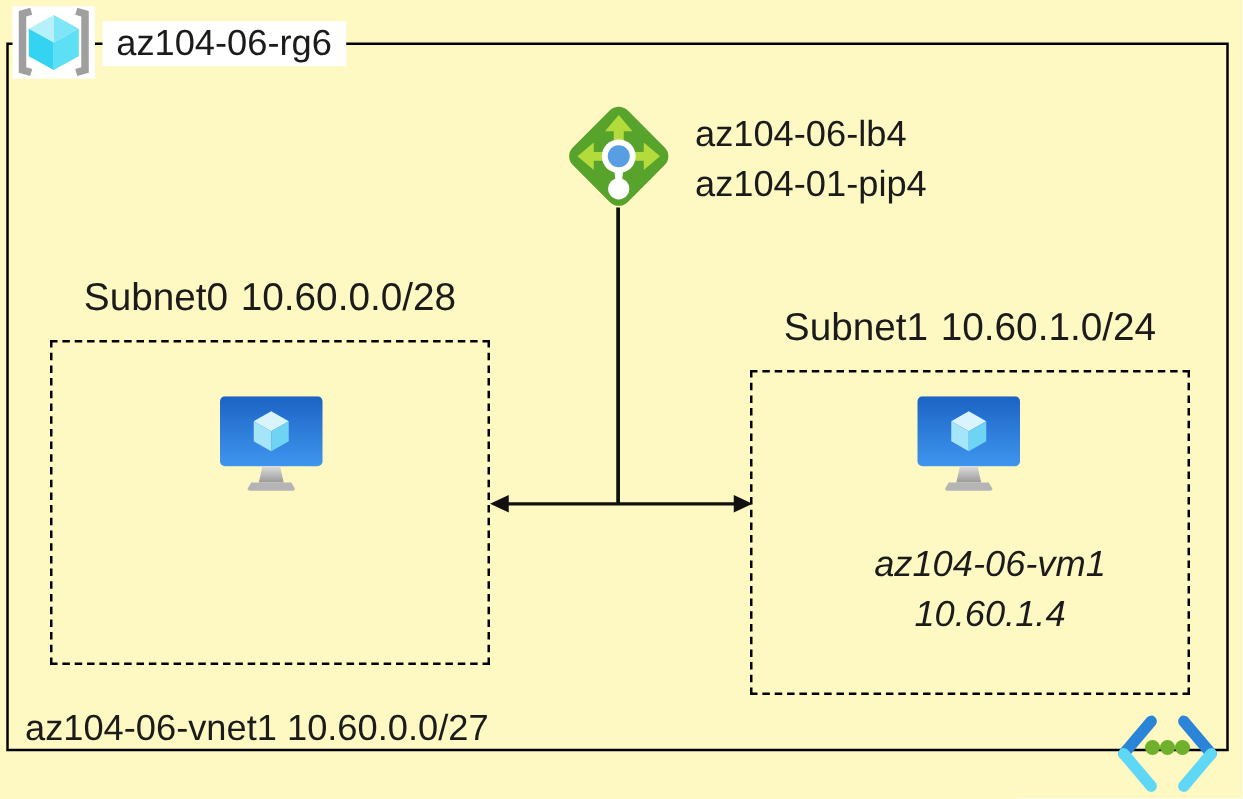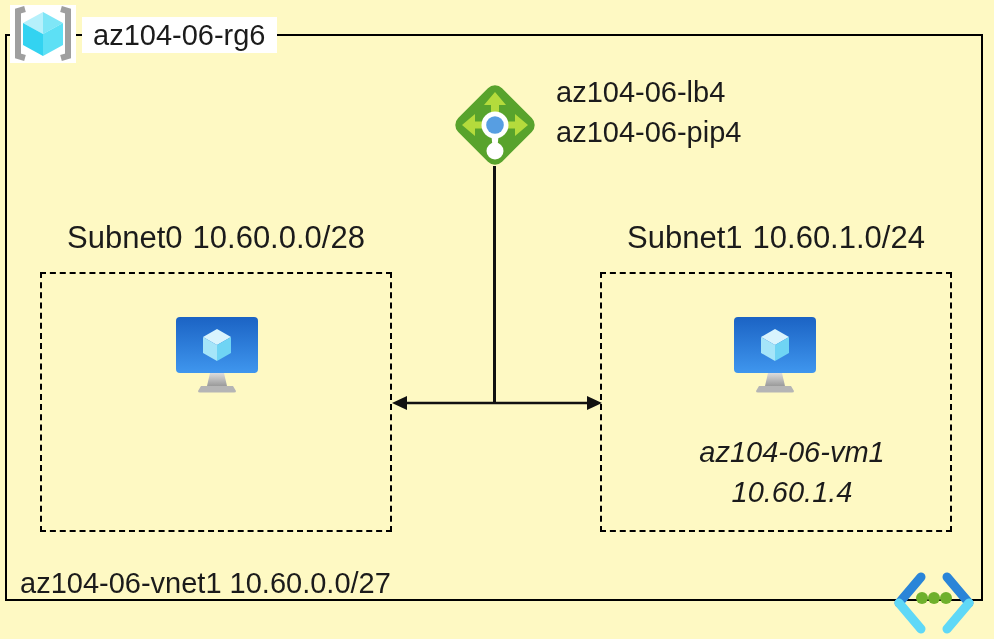--- a/index.html
+++ b/index.html
@@ -11,28 +11,28 @@
   .outer-box{
     left:5px;top:34px;width:978px;height:567px;
     border:2px solid #000;box-sizing:border-box;background:transparent;
   }
   .rg-icon-wrap{left:10px;top:5px;width:66px;height:58px;background:#fff;z-index:3;}
   .rg-title{
     left:82px;top:17px;height:36px;line-height:36px;padding:0 11px;
     background:#fff;font-size:29px;z-index:3;white-space:nowrap;
   }
   .lb-icon-wrap{left:449px;top:79px;width:92px;height:92px;z-index:3;}
-  .lb-labels{left:556px;top:72px;font-size:29px;line-height:40px;z-index:3;white-space:nowrap;}
+  .lb-labels{left:556px;top:88px;font-size:29px;line-height:40px;z-index:3;white-space:nowrap;}
   .v-line{left:493px;top:166px;width:3px;height:238px;background:#111;z-index:1;}
   .h-arrow-wrap{left:389px;top:391px;width:216px;height:24px;z-index:1;}
   .subnet-box{
     width:352px;height:260px;border:2px dashed #000;box-sizing:border-box;top:272px;
   }
   .subnet0-box{left:40px;}
-  .subnet1-box{left:600px;}
+  .subnet1-box{left:600px;margin-top:24px;}
   .subnet-label{
     top:219px;width:352px;text-align:center;font-size:31px;line-height:38px;white-space:nowrap;
   }
   .subnet-label .sn-name{font-weight:400;}
   .subnet-label .sn-cidr{margin-left:10px;font-weight:400;}
   .vm-icon-wrap{top:317px;width:84px;height:78px;z-index:2;}
   .vm0-icon{left:175px;}
   .vm1-icon{left:733px;}
   .vm-labels{top:432px;width:352px;text-align:center;font-size:29px;line-height:40px;}
   .vnet-label{left:20px;top:566px;font-size:29px;line-height:34px;white-space:nowrap;z-index:3;}
@@ -76,21 +76,21 @@
       <path d="M79,46 L66,35 L66,42.5 L46,42.5 L46,49.5 L66,49.5 L66,57 Z" fill="#b4db3c"></path>
       <circle cx="46" cy="46" r="13.5" fill="#fff"></circle>
       <path d="M42,53 L43.5,67 L48.5,67 L50,53 Z" fill="#fff"></path>
       <circle cx="46" cy="72" r="8.5" fill="#fff"></circle>
       <circle cx="46" cy="46" r="8.8" fill="#579ee2"></circle>
     </svg>
   </div>
 
   <div class="abs lb-labels">
     <div>az104-06-lb4</div>
-    <div>az104-06-pip4</div>
+    <div>az104-01-pip4</div>
   </div>
 
   <div class="abs subnet-label subnet0-box" style="left:40px;">
     <span class="sn-name">Subnet0</span><span class="sn-cidr">10.60.0.0/28</span>
   </div>
   <div class="abs subnet-box subnet0-box"></div>
   <div class="abs vm-icon-wrap vm0-icon">
     <svg width="84" height="78" viewBox="0 0 84 78">
       <defs>
         <linearGradient id="vmscreen0" x1="0" y1="0" x2="0" y2="1">

